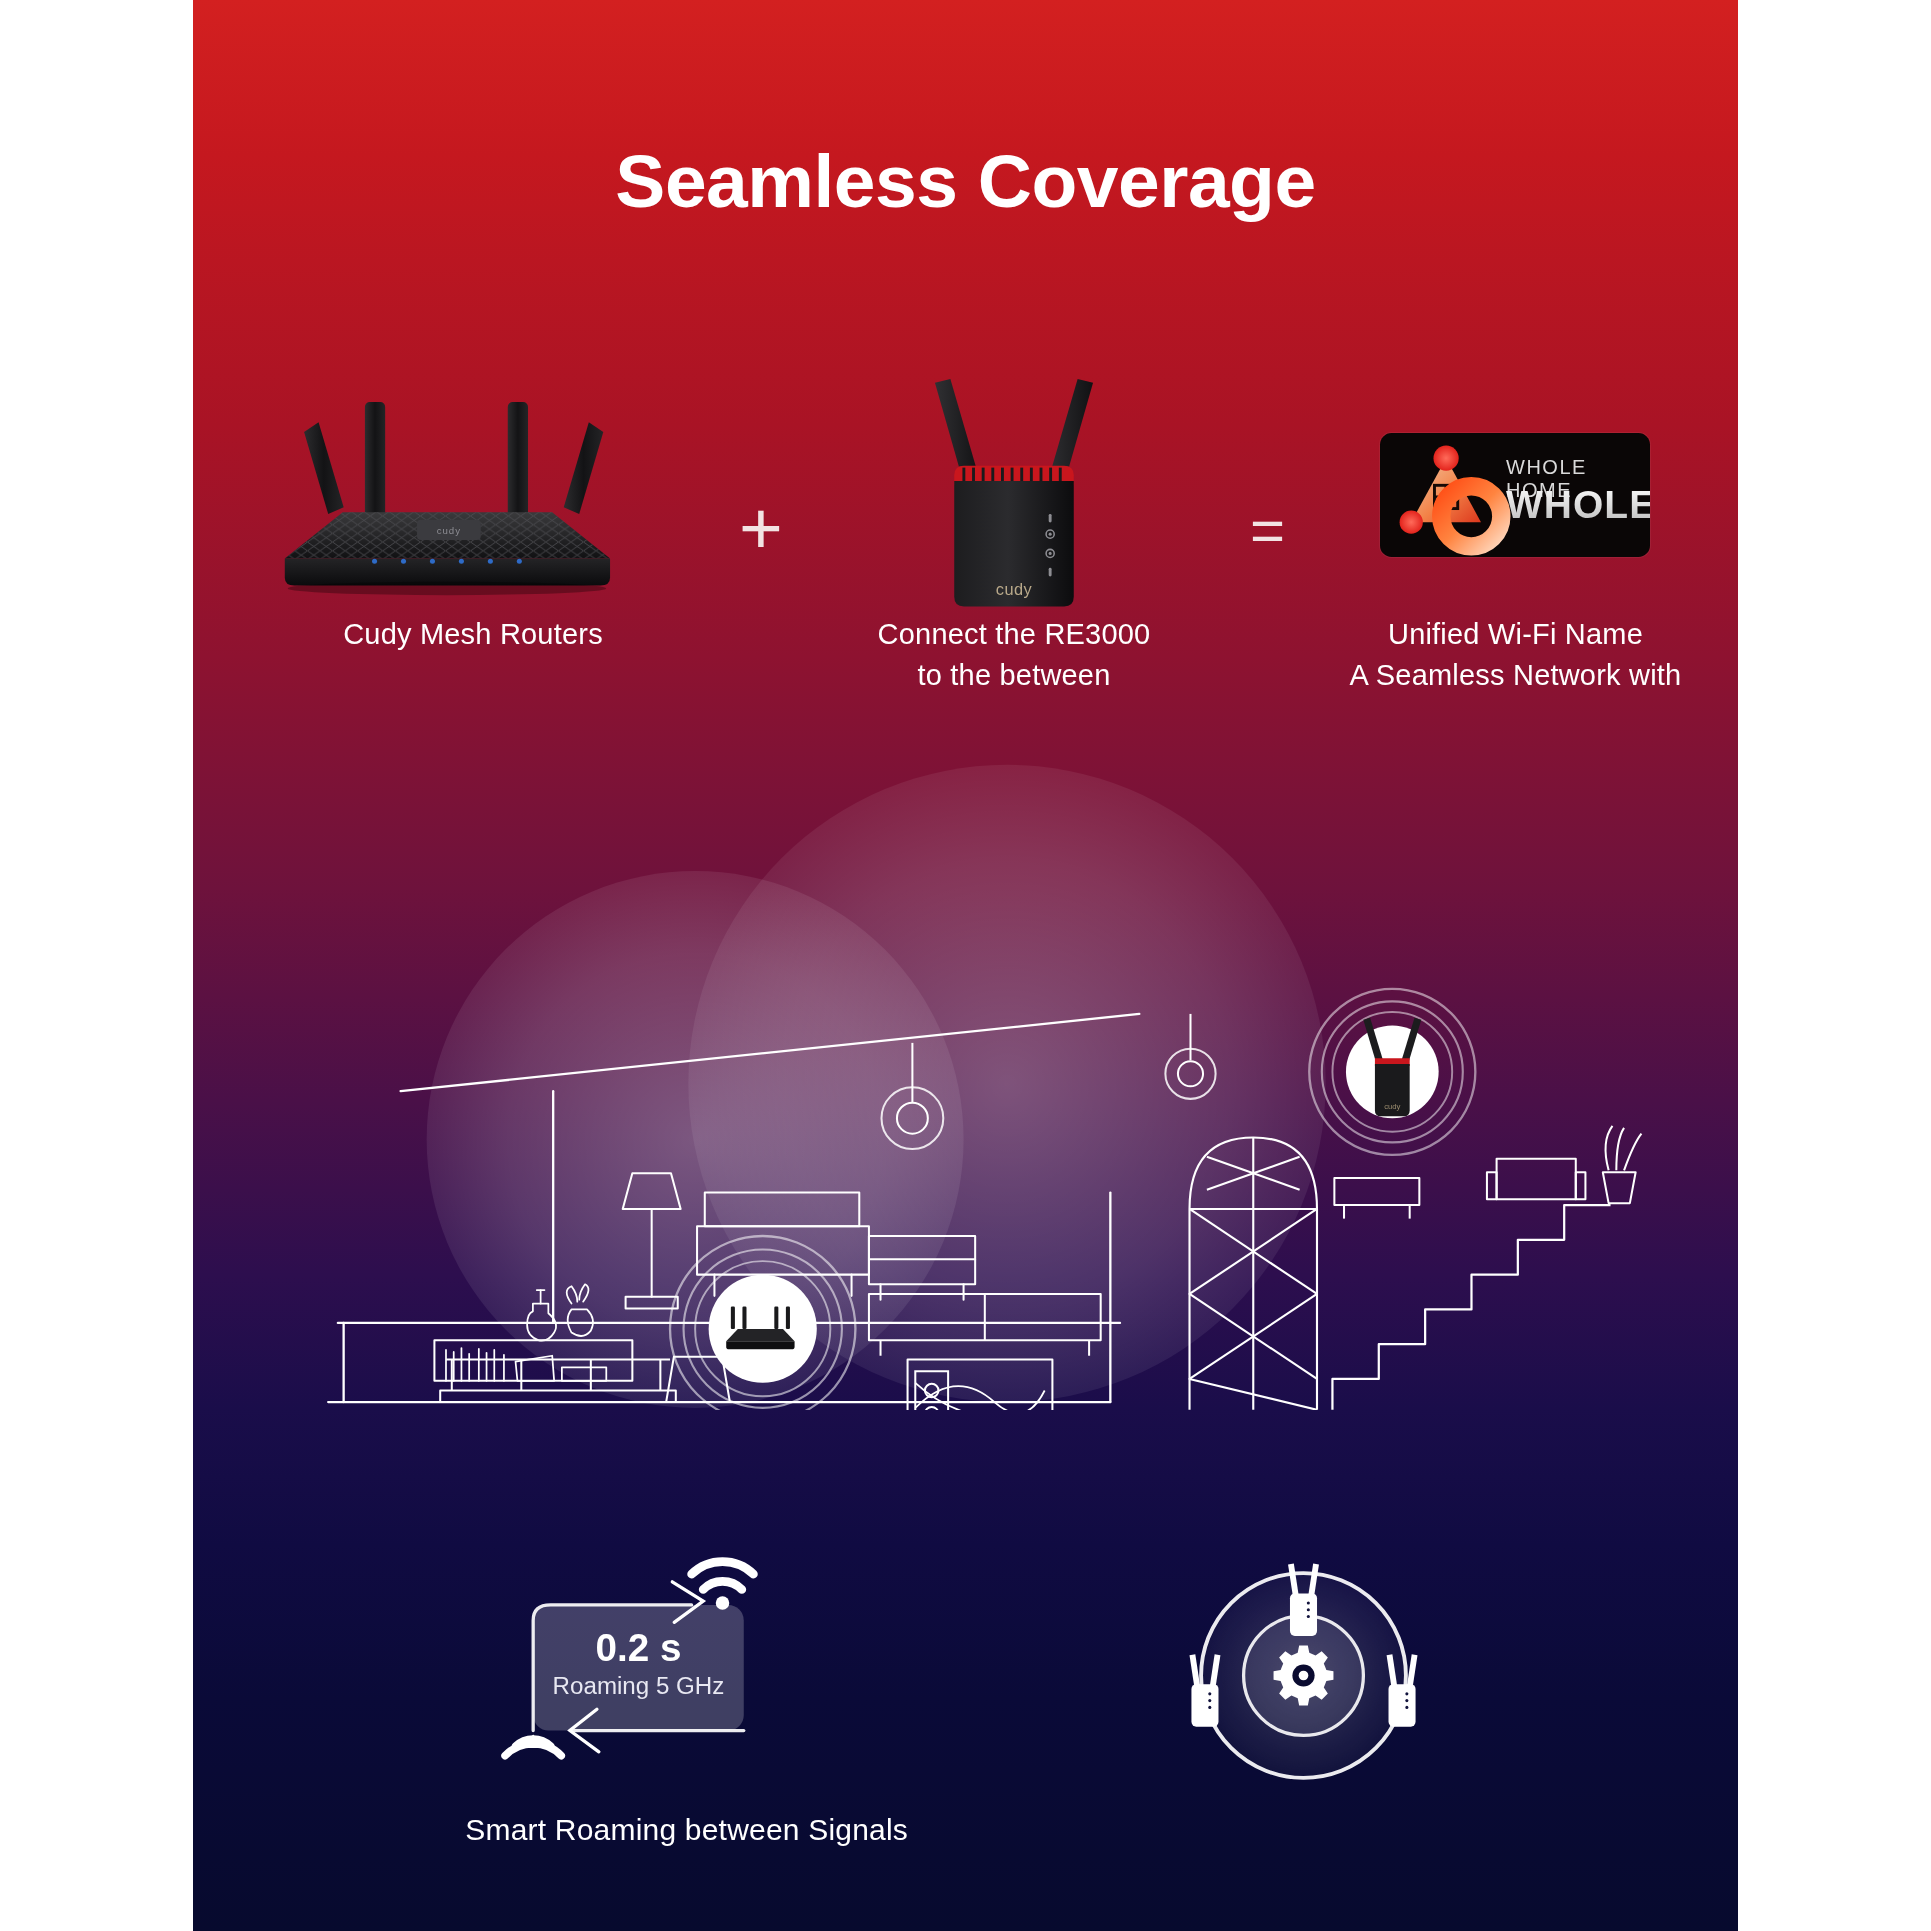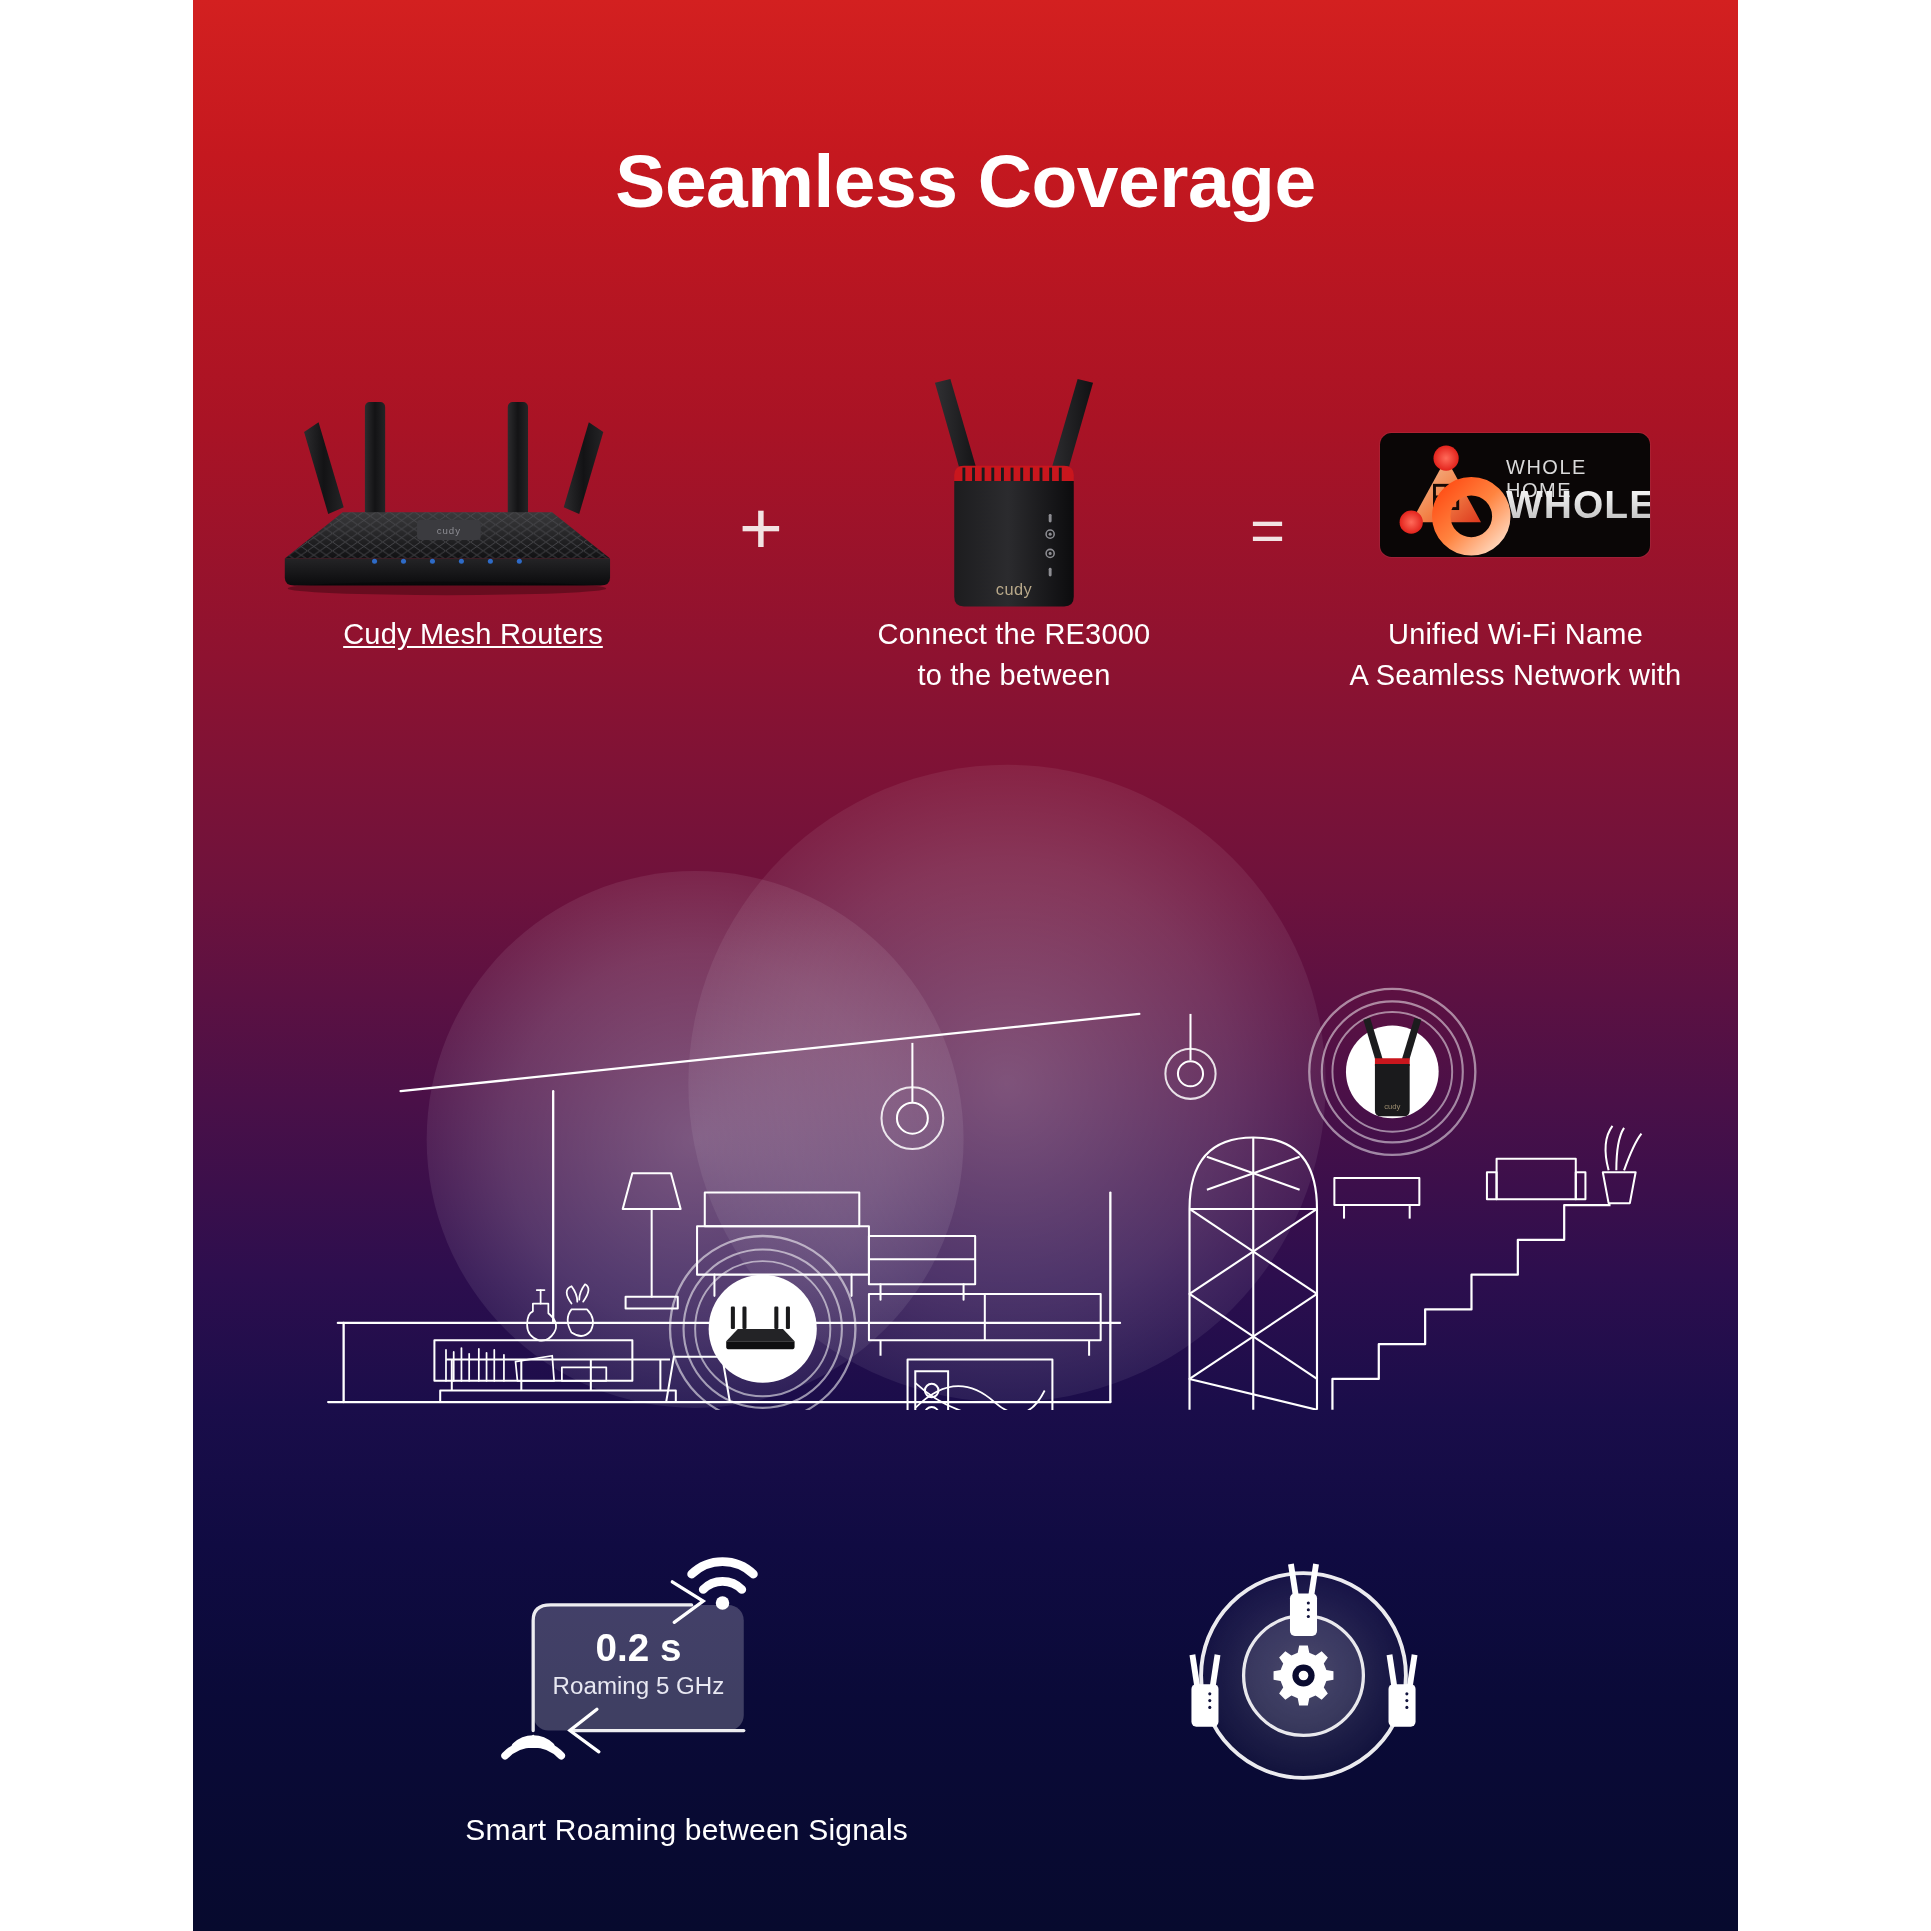--- a/index.html
+++ b/index.html
@@ -137,21 +137,21 @@
         <g fill="#2f6fd0" opacity=".95">
           <circle cx="128" cy="191" r="2.6"></circle>
               <circle cx="158" cy="191" r="2.6"></circle>
           <circle cx="188" cy="191" r="2.6"></circle>
               <circle cx="218" cy="191" r="2.6"></circle>
           <circle cx="248" cy="191" r="2.6"></circle>
               <circle cx="278" cy="191" r="2.6"></circle>
         </g>
         <ellipse cx="203" cy="219" rx="165" ry="7" fill="#000" opacity=".30"></ellipse>
       </svg>
-      <div class="caption" style="left:0; width:444px; top:237px;text-decoration:underline;">
+      <div class="caption" style="left:0; width:444px; top:237px;">
         <div>Cudy Mesh Routers</div>
       </div>
     </div>
 
     <div class="op" style="left:546px;">+</div>
 
     <div class="step" style="left:628px; width:386px;">
       <svg width="386" height="241" viewBox="0 0 400 250">
         <defs>
           <linearGradient id="exBody" x1="0" y1="0" x2="1" y2="0">

